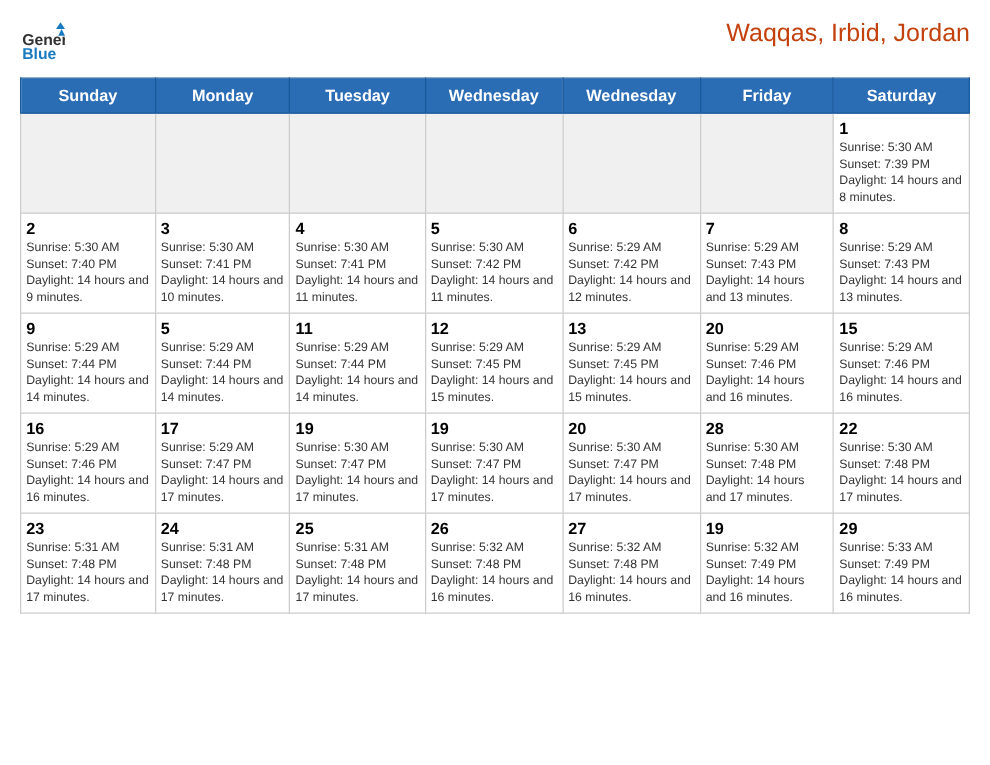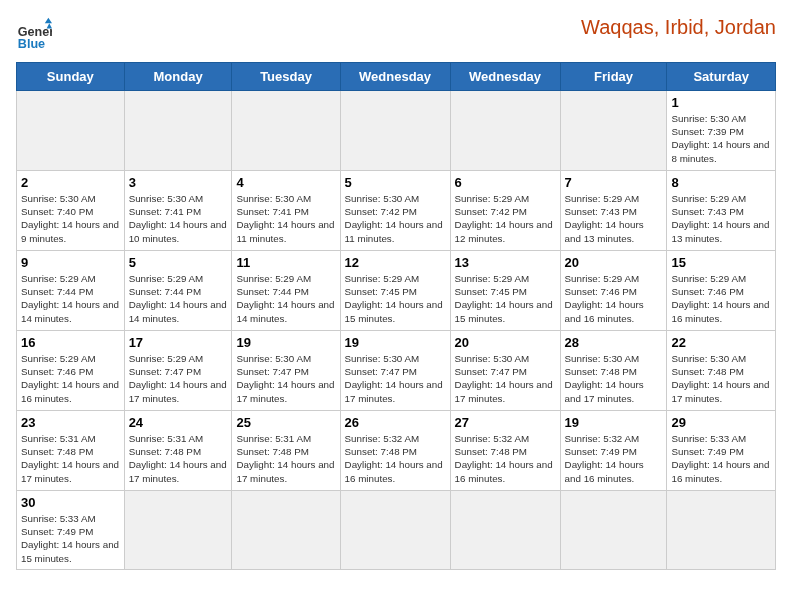--- a/index.html
+++ b/index.html
@@ -232,26 +232,14 @@
         </td>
         <td>
           <span class="day-number">19</span>
           <div class="day-info">Sunrise: 5:32 AM<br>Sunset: 7:49 PM<br>Daylight: 14 hours and 16 minutes.</div>
         </td>
         <td>
           <span class="day-number">29</span>
           <div class="day-info">Sunrise: 5:33 AM<br>Sunset: 7:49 PM<br>Daylight: 14 hours and 16 minutes.</div>
         </td>
       </tr>
-      <tr class="last-row">
-        <td>
-          <span class="day-number">30</span>
-          <div class="day-info">Sunrise: 5:33 AM<br>Sunset: 7:49 PM<br>Daylight: 14 hours and 15 minutes.</div>
-        </td>
-        <td class="empty"></td>
-        <td class="empty"></td>
-        <td class="empty"></td>
-        <td class="empty"></td>
-        <td class="empty"></td>
-        <td class="empty"></td>
-      </tr>
     </tbody>
 </table>
 
 </body></html>

